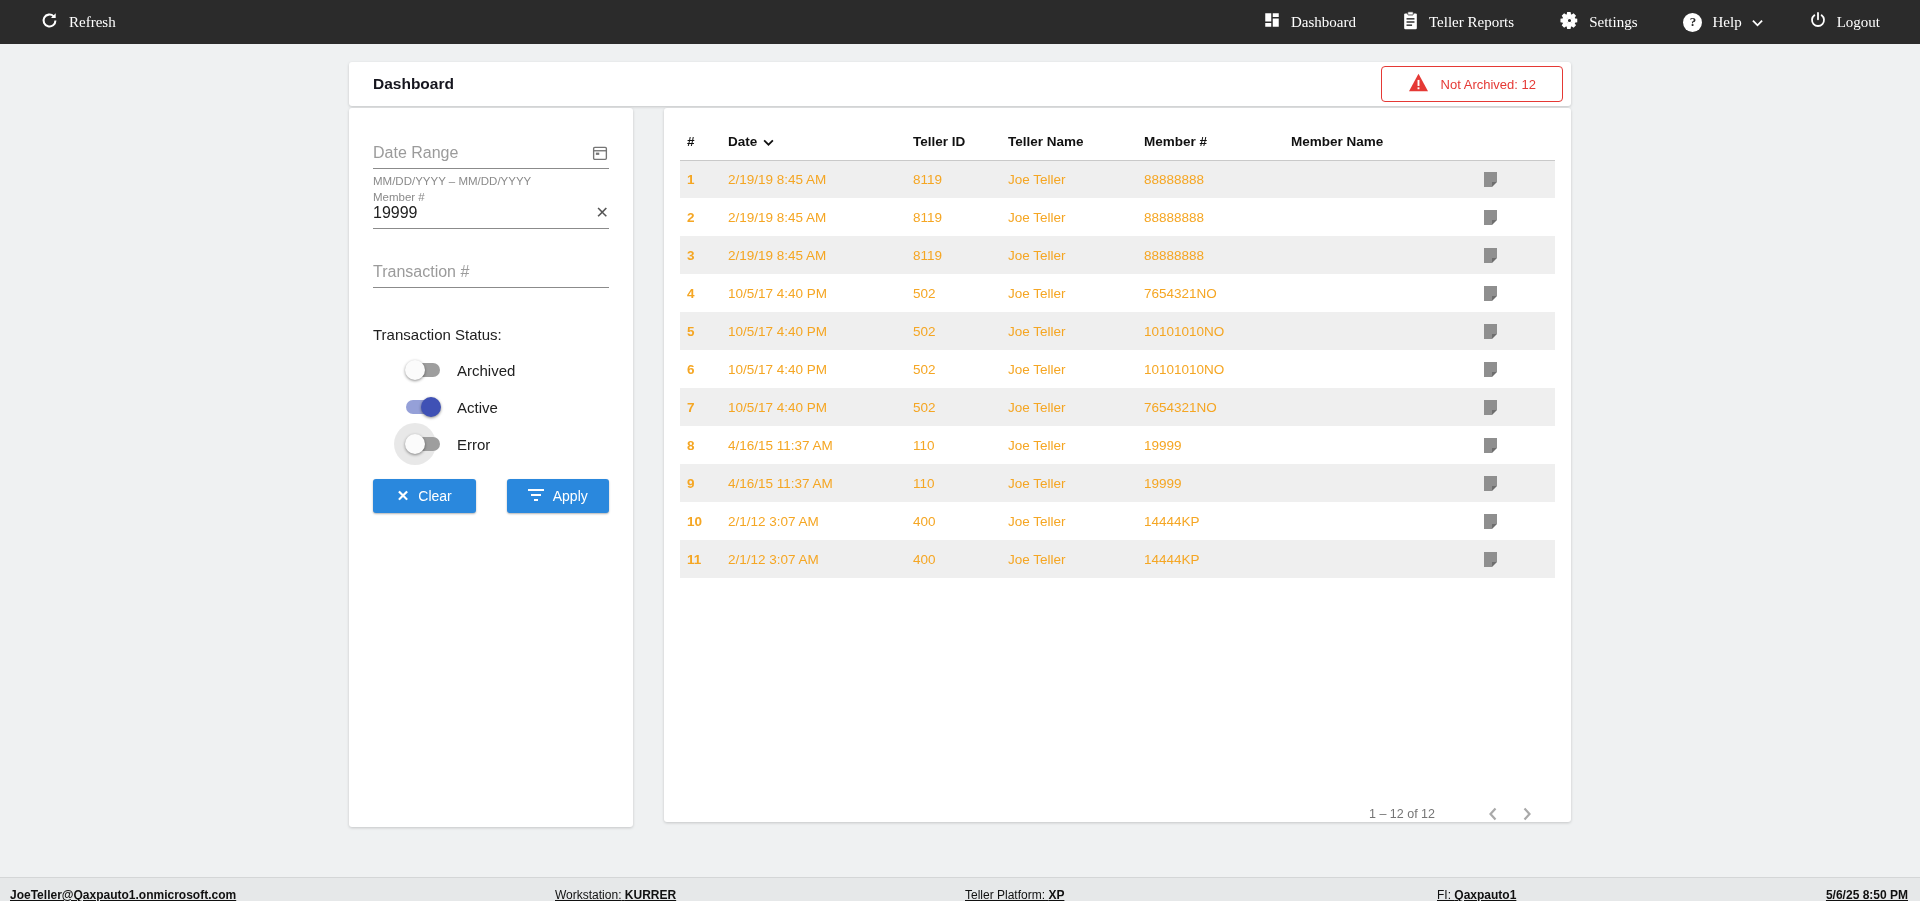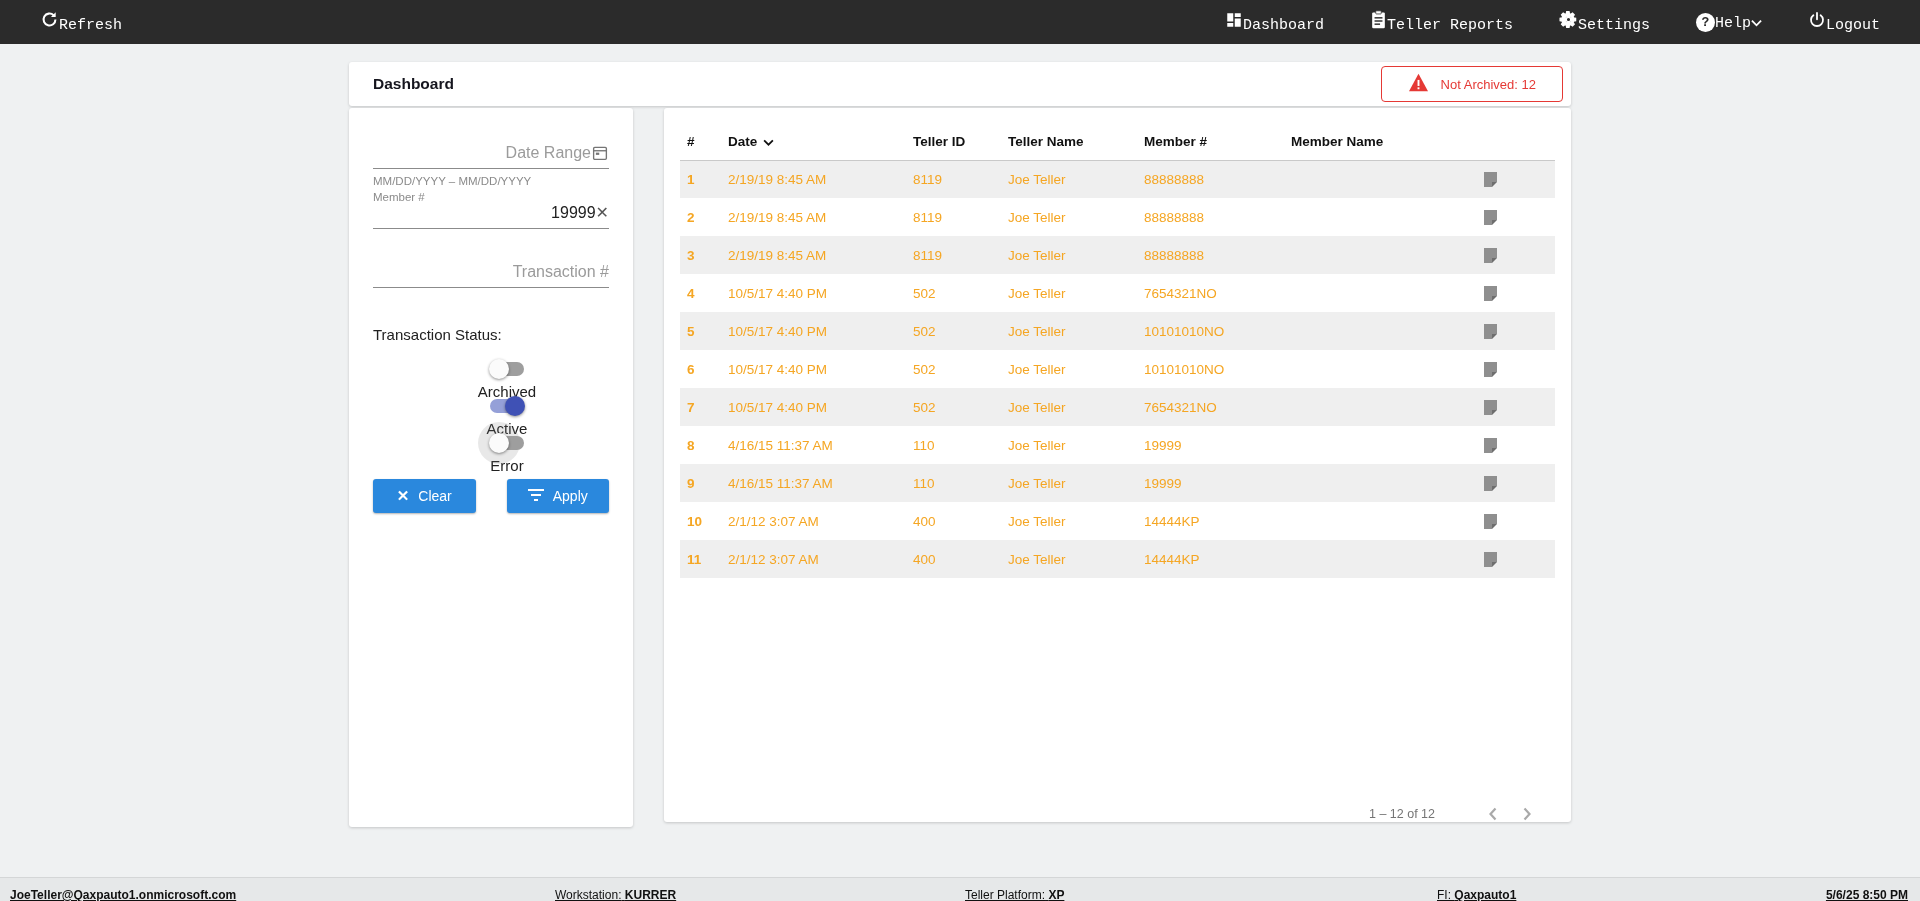--- a/index.html
+++ b/index.html
@@ -3,22 +3,22 @@
 <meta charset="utf-8">
 <style>
   * { margin:0; padding:0; box-sizing:border-box; }
   html,body { width:1920px; height:901px; overflow:hidden;
     font-family:"Liberation Sans", sans-serif; background:#eff1f2; }
 
   
   .topbar { position:absolute; left:0; top:0; width:1920px; height:44px;
     background:#2b2b2b; color:#fff; display:flex; align-items:center;
     padding:0 40px; }
-  .nav-item { display:flex; align-items:flex-end; background:none;
-    border:none; color:#fff; font-size:15px; font-family:Liberation Mono, monospace; cursor:pointer;
+  .nav-item { display:flex; align-items:center; gap:10px; background:none;
+    border:none; color:#fff; font-size:15px; font-family:Liberation Serif, serif; cursor:pointer;
     white-space:nowrap; }
   .topnav { margin-left:auto; display:flex; align-items:center; gap:46px; }
   .icon-svg { display:block; }
   .help-circle { width:19px; height:19px; border-radius:50%; background:#fff;
     color:#2b2b2b; font-weight:bold; font-size:13px; display:flex;
     align-items:center; justify-content:center; }
 
   
   .page { position:absolute; left:0; top:44px; width:1920px; height:833px; }
   .card { position:absolute; background:#fff; border-radius:3px;
@@ -30,31 +30,31 @@
   .badge { margin-left:auto; height:36px; display:flex; align-items:center;
     gap:12px; padding:0 26px; background:#fff; border:1px solid #e53935;
     border-radius:4px; color:#e53935; font-size:13px; cursor:pointer; }
 
   
   .filter-card { left:349px; top:64px; width:284px; height:719px;
     padding:36px 24px 0 24px; }
   .field-line { display:flex; align-items:center; border-bottom:1px solid #8b8b8b;
     padding-bottom:6px; }
   .field-line input { flex:1; border:none; outline:none; background:transparent;
-    font-size:16px; color:#212121; font-family:inherit; min-width:0;text-align:right; }
+    font-size:16px; color:#212121; font-family:inherit; min-width:0; }
   .field-line input::placeholder { color:#9b9b9b; }
   .icon-btn { background:none; border:none; cursor:pointer; padding:0;
     display:flex; align-items:center; }
   .helper { font-size:11.5px; color:#8a8a8a; margin-top:6px; }
   .mini-label { font-size:11.5px; color:#8a8a8a; margin-top:4px; }
   .clear-x { font-size:16px; color:#555; }
   .spacer-34 { height:34px; } .spacer-38 { height:38px; }
   .status-title { font-size:15px; color:#212121; margin-bottom:16px; }
-  .status-row { display:flex; align-items:center; gap:4px; margin:0 0 15px 32px;
-    height:22px;flex-direction:column; }
+  .status-row { display:flex; align-items:center; gap:16px; margin:0 0 15px 32px;
+    height:22px; }
   .status-label { font-size:15px; color:#212121; }
   .toggle { position:relative; width:36px; height:20px; display:inline-block;
     cursor:pointer; flex:0 0 auto; }
   .toggle .track { position:absolute; left:1px; top:3px; width:34px; height:14px;
     border-radius:7px; background:#9e9e9e; }
   .toggle .thumb { position:absolute; top:0; left:0; width:20px; height:20px;
     border-radius:50%; background:#fbfbfb; box-shadow:0 1px 3px rgba(0,0,0,.45);
     transition:left .1s; }
   .toggle.on .track { background:#95a0d8; }
   .toggle.on .thumb { left:16px; background:#3f51b5; }

